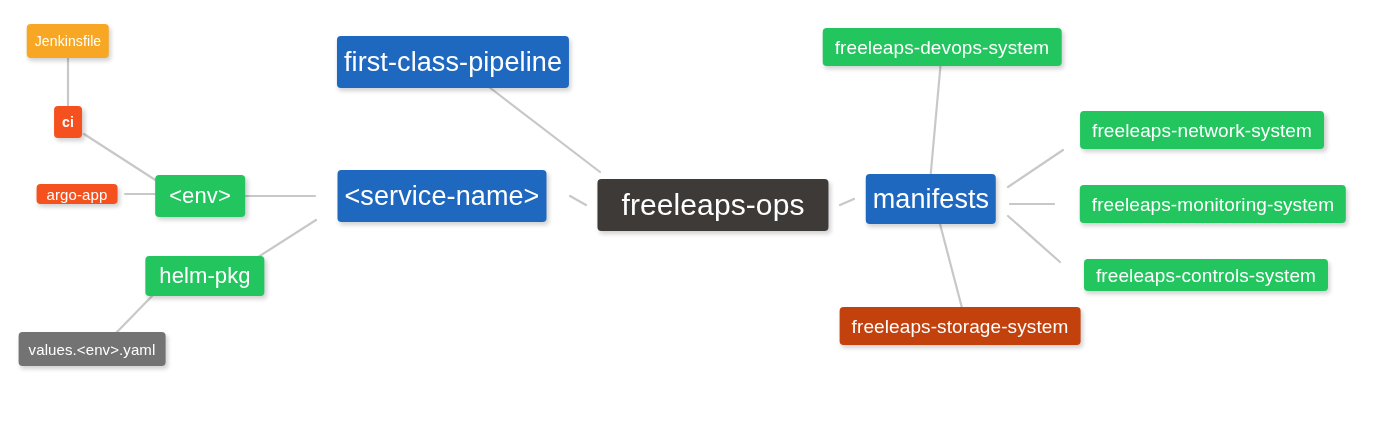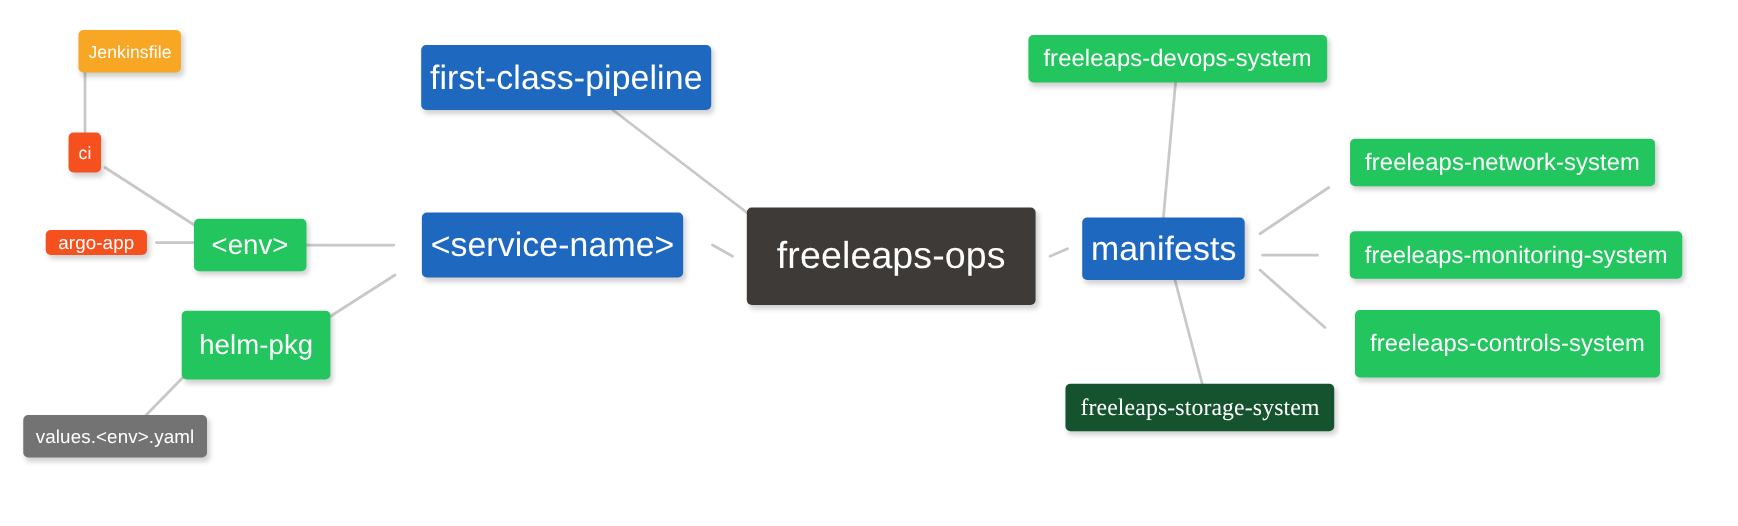--- a/index.html
+++ b/index.html
@@ -80,73 +80,73 @@
       <line x1="1008" y1="187" x2="1063" y2="150"></line>
 
       <line x1="1010" y1="204" x2="1054" y2="204"></line>
 
       <line x1="1008" y1="216" x2="1060" y2="262"></line>
 
       <line x1="940" y1="224" x2="962" y2="308"></line>
     </g>
   </svg>
 
-  <div class="node size-tiny" style="left:68px; top:41px; height:34px; background:#f7a723;margin-left:36px;">
+  <div class="node size-tiny" style="left:68px; top:41px; height:34px; background:#f7a723;">
     <span>Jenkinsfile</span>
   </div>
 
-  <div class="node size-tiny" style="left:68px; top:122px; height:32px; background:#f4511e;">
+  <div class="node size-tiny" style="left:68px; top:122px; height:32px; background:#f4511e;font-weight:bold;">
     <span>ci</span>
   </div>
 
   <div class="node size-lvl4" style="left:77px; top:194px; height:20px; background:#f4511e;">
     <span>argo-app</span>
   </div>
 
   <div class="node size-lvl4" style="left:92px; top:349px; height:34px; background:#737373;">
     <span>values.&lt;env&gt;.yaml</span>
   </div>
 
   <div class="node size-lvl2" style="left:200px; top:196px; height:42px; background:#22c55e;">
     <span>&lt;env&gt;</span>
   </div>
 
-  <div class="node size-lvl2" style="left:205px; top:276px; height:55px; background:#22c55e;">
+  <div class="node size-lvl2" style="left:205px; top:276px; height:40px; background:#22c55e;">
     <span>helm-pkg</span>
   </div>
 
   <div class="node size-lvl1" style="left:453px; top:62px; height:52px; background:#1f68bf;">
     <span>first-class-pipeline</span>
   </div>
 
   <div class="node size-lvl1" style="left:442px; top:196px; height:52px; background:#1f68bf;">
     <span>&lt;service-name&gt;</span>
   </div>
 
-  <div class="node size-root" style="left:713px; top:205px; height:78px; background:#3e3a38;">
+  <div class="node size-root" style="left:713px; top:205px; height:52px; background:#3e3a38;">
     <span>freeleaps-ops</span>
   </div>
 
   <div class="node size-lvl1" style="left:931px; top:199px; height:50px; background:#1f68bf;">
     <span>manifests</span>
   </div>
 
   <div class="node size-lvl3" style="left:942px; top:47px; height:38px; background:#22c55e;">
     <span>freeleaps-devops-system</span>
   </div>
 
   <div class="node size-lvl3" style="left:1202px; top:130px; height:38px; background:#22c55e;">
     <span>freeleaps-network-system</span>
   </div>
 
   <div class="node size-lvl3" style="left:1213px; top:204px; height:38px; background:#22c55e;">
     <span>freeleaps-monitoring-system</span>
   </div>
 
-  <div class="node size-lvl3" style="left:1206px; top:275px; height:54px; background:#22c55e;">
+  <div class="node size-lvl3" style="left:1206px; top:275px; height:32px; background:#22c55e;">
     <span>freeleaps-controls-system</span>
   </div>
 
-  <div class="node size-lvl3" style="left:960px; top:326px; height:38px; background:#14532d;font-family:Liberation Serif, serif;">
+  <div class="node size-lvl3" style="left:960px; top:326px; height:38px; background:#c2410c;">
     <span>freeleaps-storage-system</span>
   </div>
 
 </div>
 
 </body></html>

